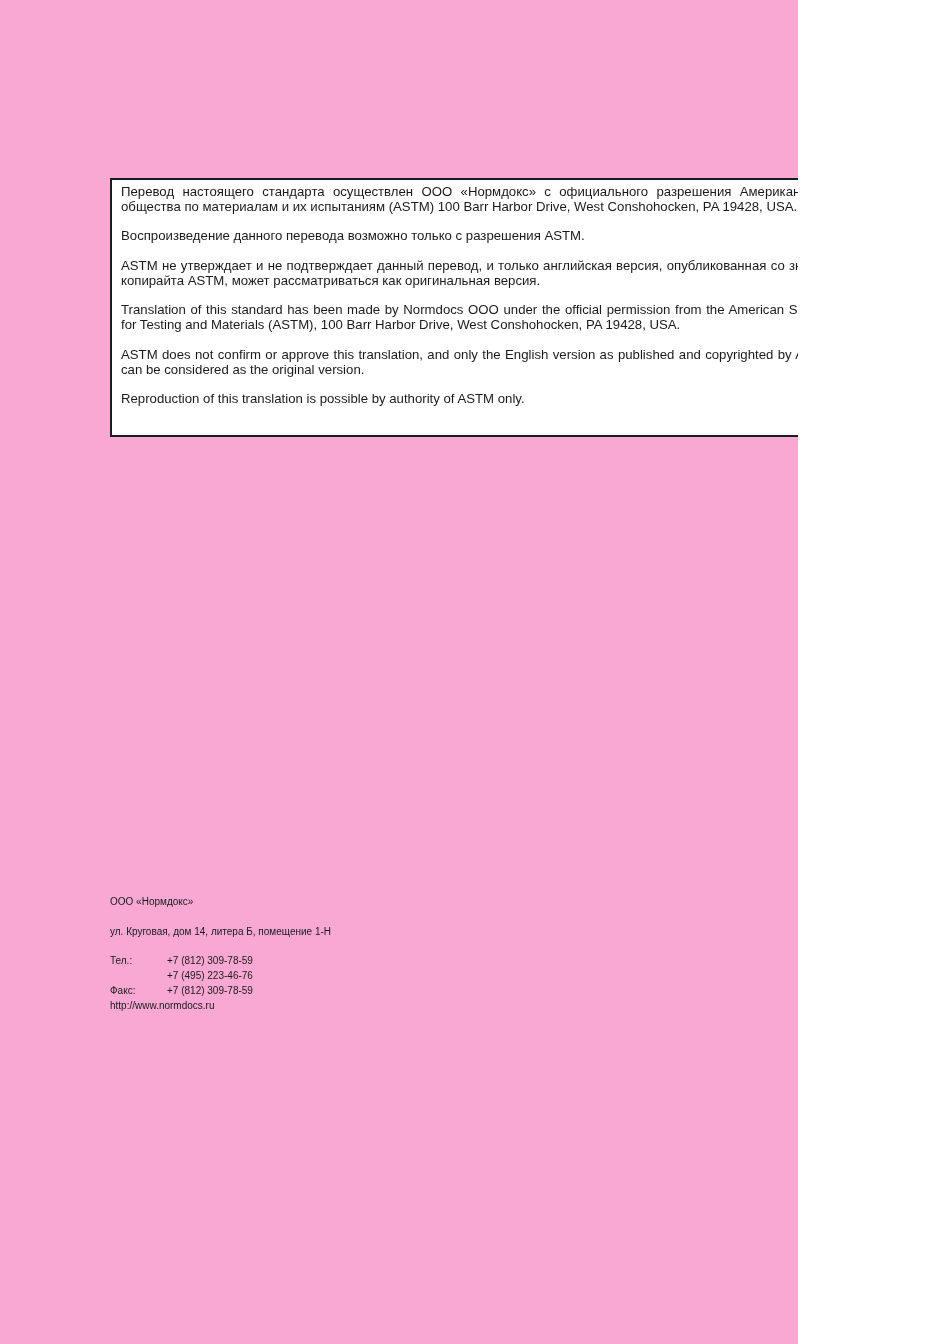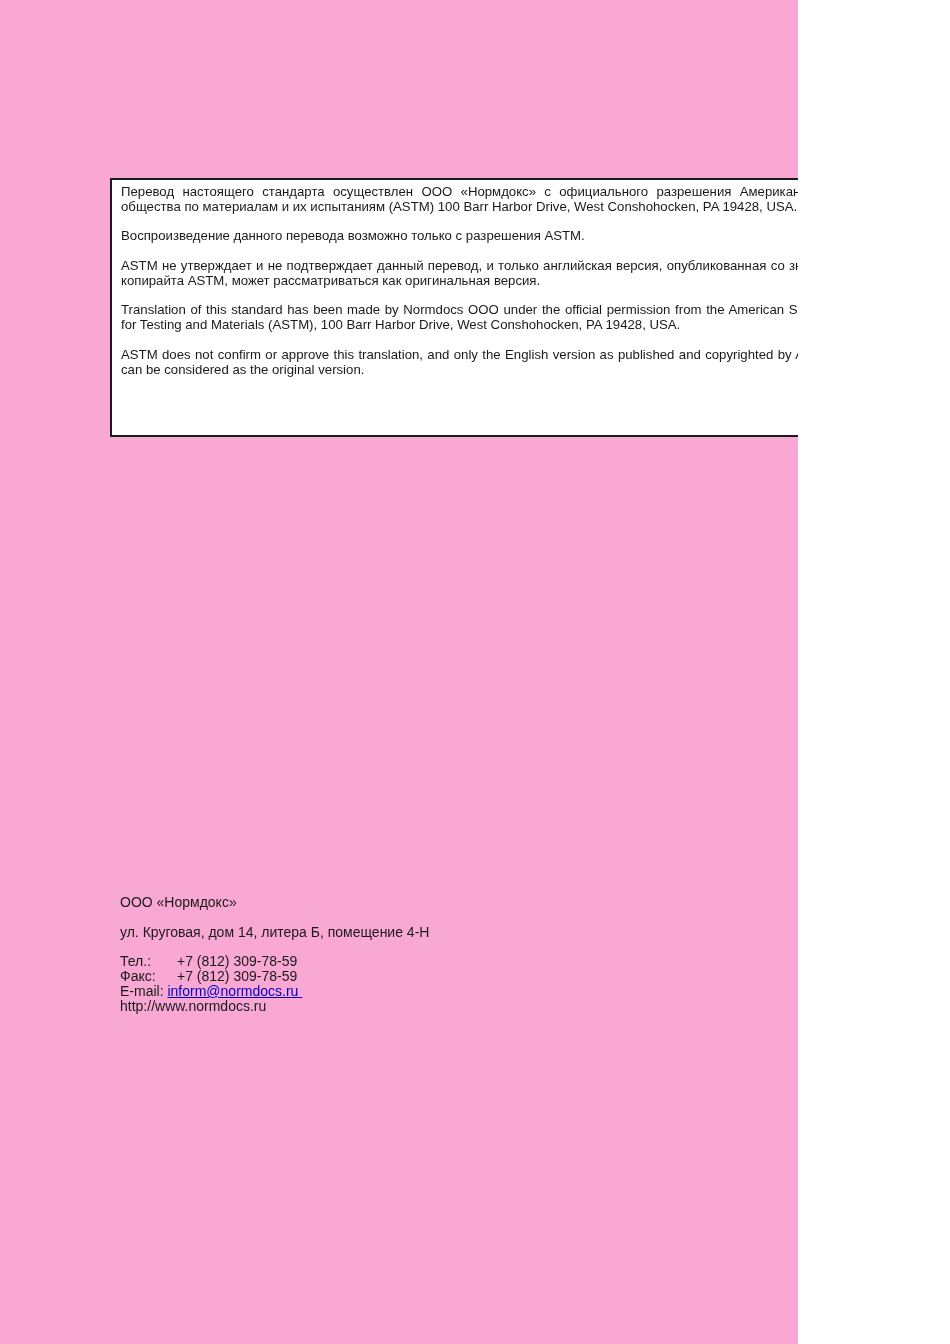--- a/index.html
+++ b/index.html
@@ -35,24 +35,24 @@
     text-align: justify;
     margin: 0 0 14.8px 0;
     color: #1a1a1a;
   }
   .notice-box p.section-gap {
     margin-top: 14px;
   }
   
   .contact {
     position: absolute;
-    left: 120px;
+    left: 110px;
     top: 895px;
     width: 420px;
-    font-size: 14px;
+    font-size: 10px;
     line-height: 14.8px;
     color: #1a1a1a;
   }
   .contact .line { white-space: nowrap; }
   .contact .gap-after { margin-bottom: 14.8px; }
   .contact .row { display: flex; }
   .contact .label-col {
     display: inline-block;
     width: 57px;
     flex: 0 0 57px;
@@ -73,38 +73,36 @@
 <body>
 
 <div class="page">
 
   <div class="notice-box">
     <p>Перевод настоящего стандарта осуществлен ООО «Нормдокс» с официального разрешения Американского общества по материалам и их испытаниям (ASTM) 100 Barr Harbor Drive, West Conshohocken, PA 19428, USA.</p>
     <p>Воспроизведение данного перевода возможно только с разрешения ASTM.</p>
     <p>ASTM не утверждает и не подтверждает данный перевод, и только английская версия, опубликованная со знаком копирайта ASTM, может рассматриваться как оригинальная версия.</p>
     <p class="section-gap">Translation of this standard has been made by Normdocs OOO under the official permission from the American Society for Testing and Materials (ASTM), 100 Barr Harbor Drive, West Conshohocken, PA 19428, USA.</p>
     <p>ASTM does not confirm or approve this translation, and only the English version as published and copyrighted by ASTM can be considered as the original version.</p>
+    <p>Reproduction of this translation is possible by authority of ASTM only.</p>
   </div>
 
   <div class="contact">
     <div class="line gap-after">ООО «Нормдокс»</div>
 
-    <div class="line gap-after">ул. Круговая, дом 14, литера Б, помещение 4-Н</div>
+    <div class="line gap-after">ул. Круговая, дом 14, литера Б, помещение 1-Н</div>
 
     <div class="row">
       <span class="label-col">Тел.:</span>
       <span>+7 (812) 309-78-59</span>
     </div>
+    <div class="line indent">+7 (495) 223-46-76</div>
 
     <div class="row">
       <span class="label-col">Факс:</span>
       <span>+7 (812) 309-78-59</span>
     </div>
 
-    <div class="line">
-      <span>E-mail:</span>
-      <span> </span><a class="email-link">inform@normdocs.ru</a><span class="email-trail-space"> </span>
-    </div>
 
     <div class="line">http://www.normdocs.ru</div>
   </div>
 
 </div>
 
 </body></html>

